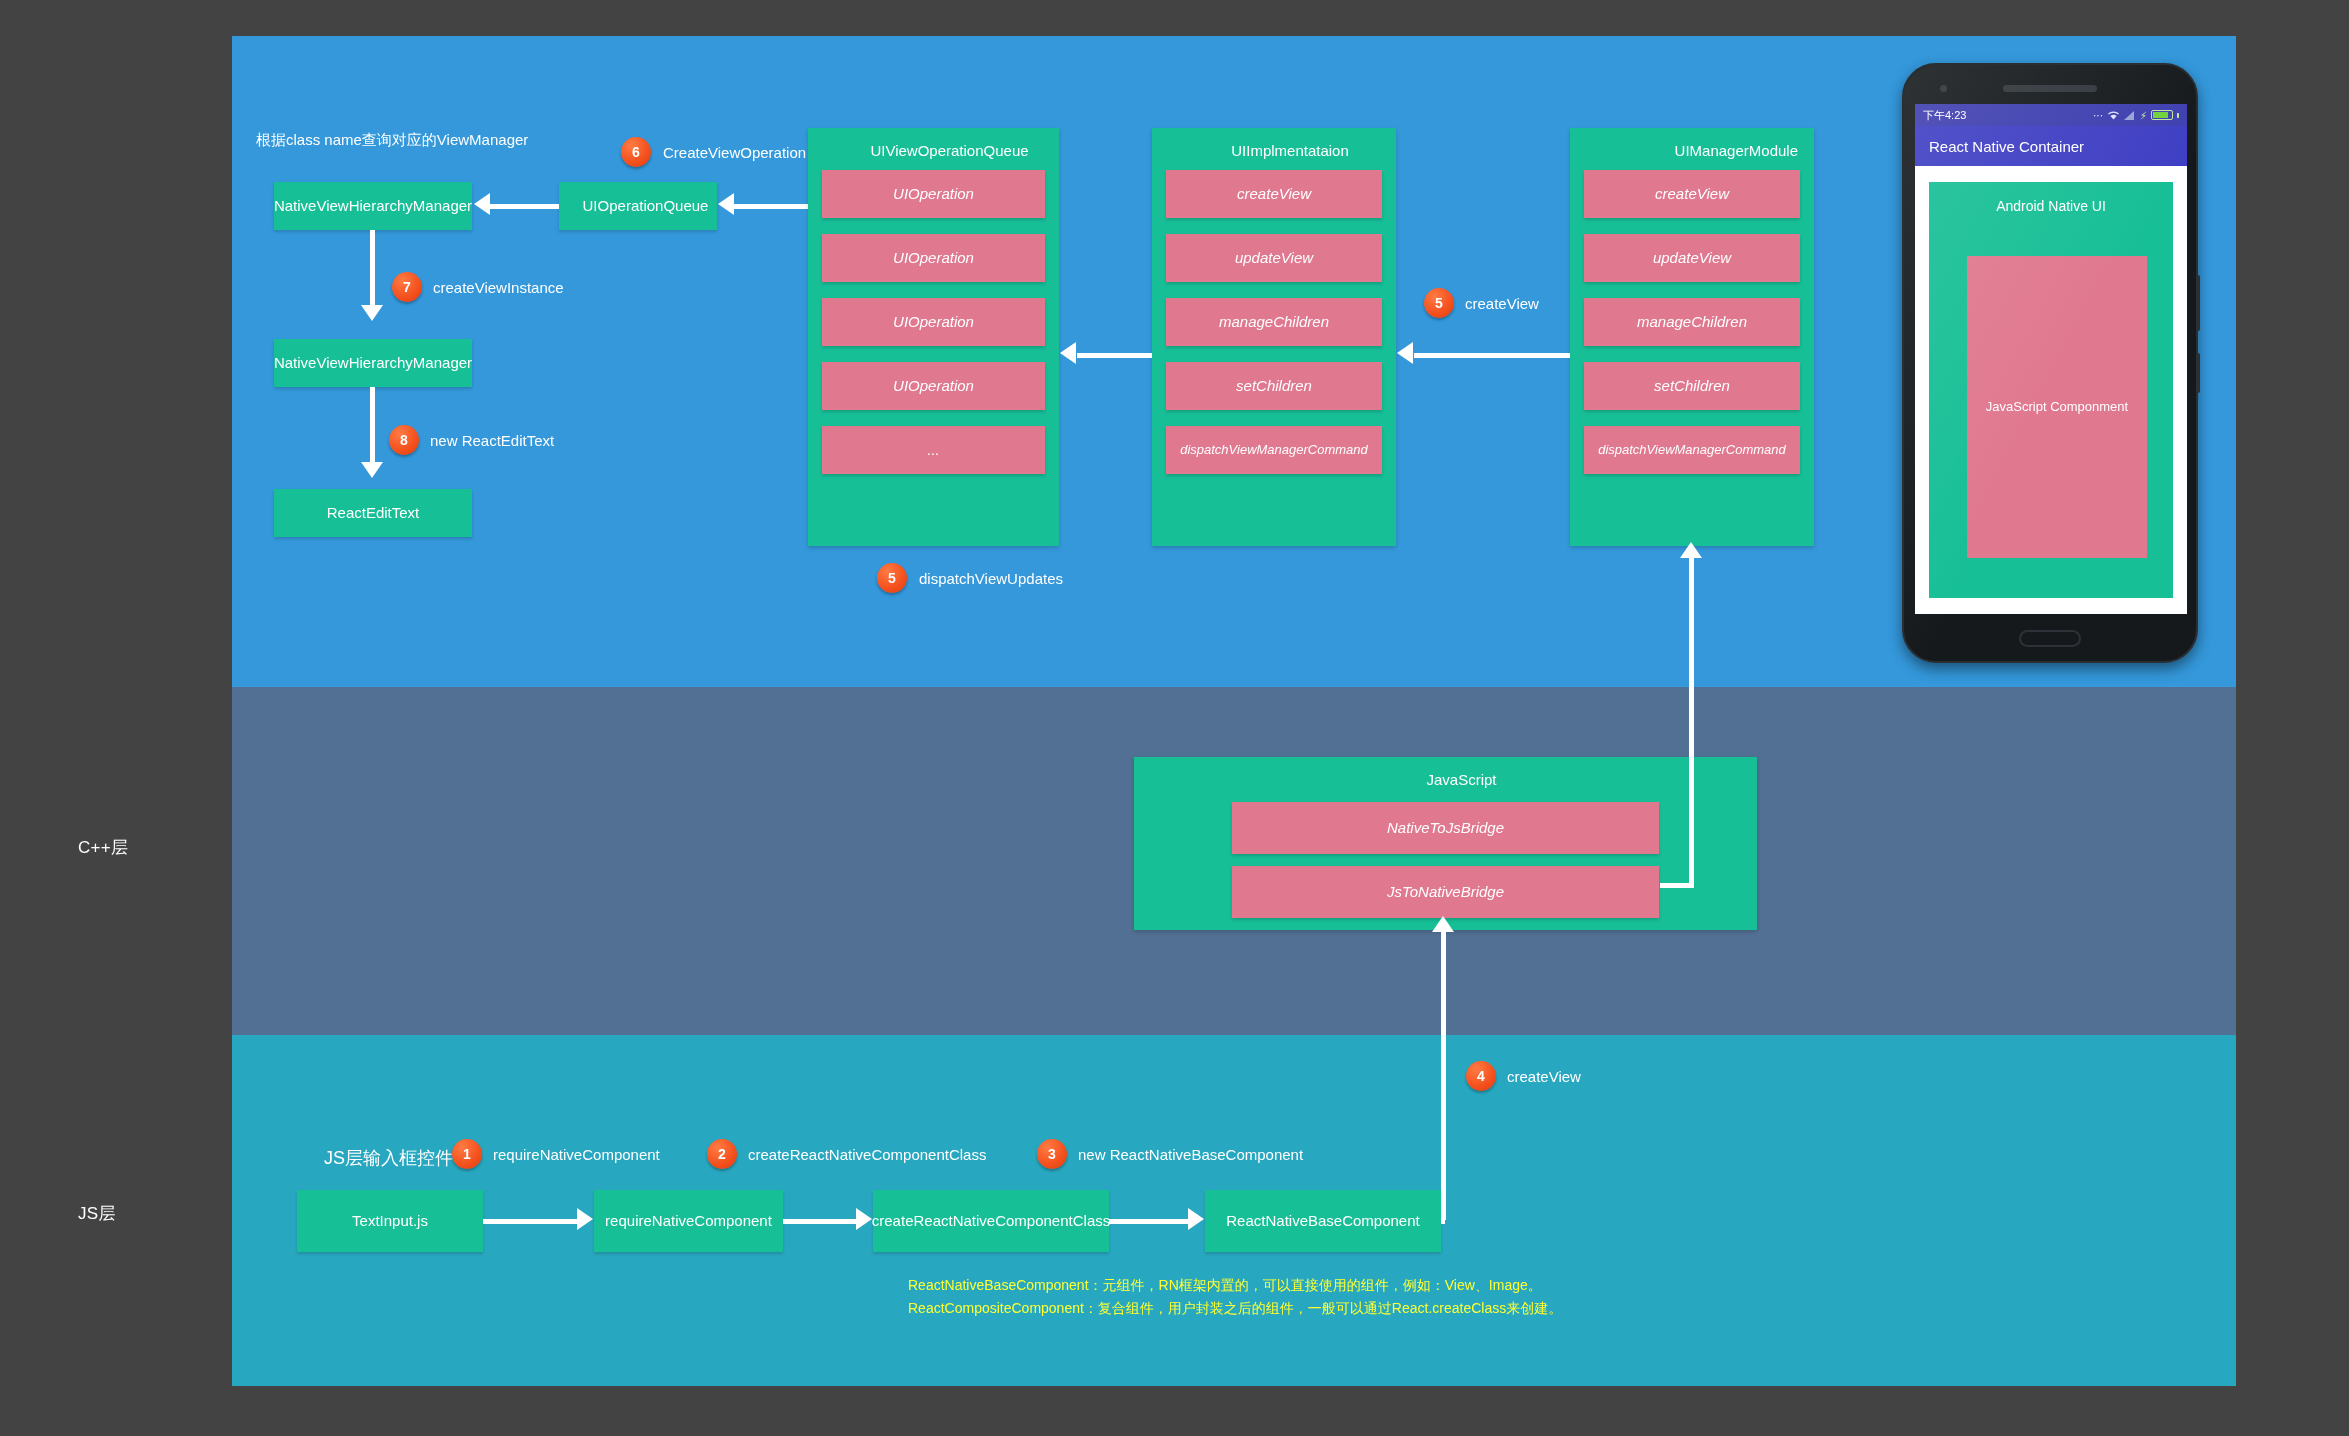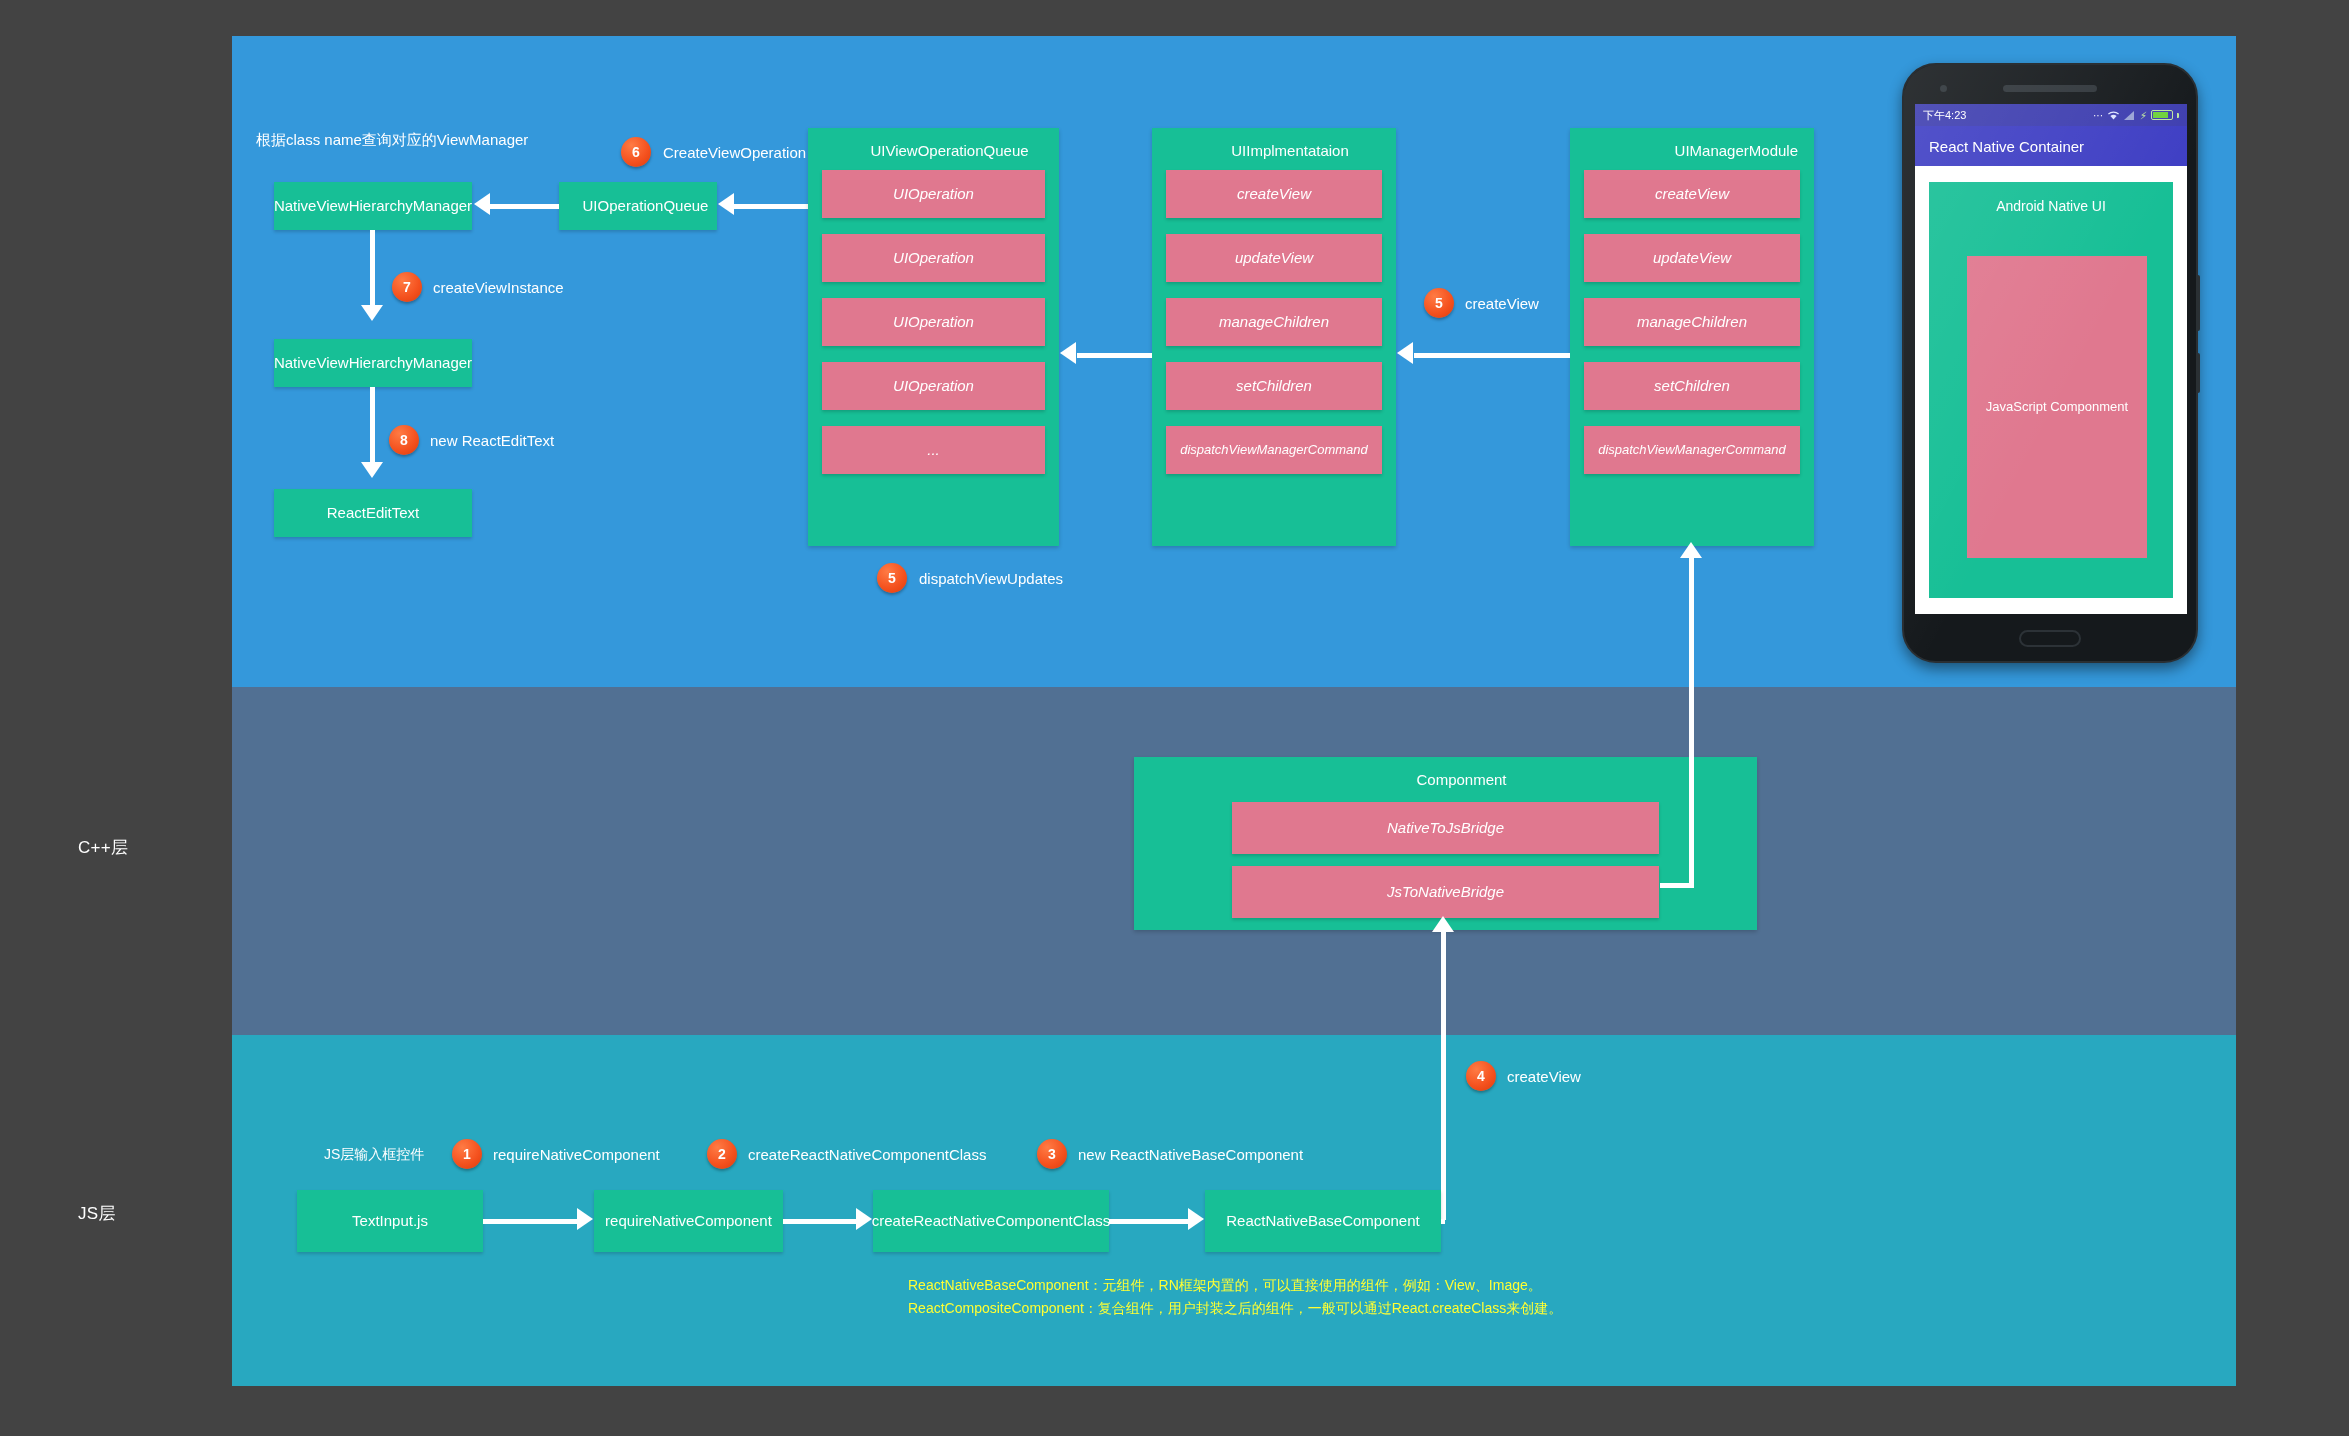--- a/index.html
+++ b/index.html
@@ -211,38 +211,38 @@
   <div class="arrow ah" style="left:1414px; top:353px; width:156px;"></div>
   <div class="head head-left" style="left:1397px; top:342px;"></div>
 
   <div class="badge" style="left:1424px; top:288px;">5</div>
   <div class="steplabel" style="left:1465px; top:295px;">createView</div>
 
   <div class="badge" style="left:877px; top:563px;">5</div>
   <div class="steplabel" style="left:919px; top:570px;">dispatchViewUpdates</div>
 
   <div class="panel" style="left:1134px; top:757px; width:623px; height:173px;">
-    <div class="panel-title">Componment</div>
+    <div class="panel-title">JavaScript</div>
     <div class="panel-items" style="left:98px; right:98px; top:45px;">
       <div class="pbox" style="height:52px; margin-bottom:12px;">NativeToJsBridge</div>
       <div class="pbox" style="height:52px;">JsToNativeBridge</div>
     </div>
   </div>
 
   <div class="arrow ah" style="left:1660px; top:883px; width:34px;"></div>
   <div class="arrow av" style="left:1689px; top:558px; height:330px;"></div>
   <div class="head head-up" style="left:1680px; top:542px;"></div>
 
   <div class="arrow av" style="left:1441px; top:932px; height:288px;"></div>
   <div class="head head-up" style="left:1432px; top:916px;"></div>
 
   <div class="badge" style="left:1466px; top:1061px;">4</div>
   <div class="steplabel" style="left:1507px; top:1068px;">createView</div>
 
-  <div class="note" style="left:324px; top:1146px; font-size:14px;">JS层输入框控件</div>
+  <div class="note" style="left:324px; top:1146px; font-size:18px;">JS层输入框控件</div>
 
   <div class="badge" style="left:452px; top:1139px;">1</div>
   <div class="steplabel" style="left:493px; top:1146px;">requireNativeComponent</div>
 
   <div class="badge" style="left:707px; top:1139px;">2</div>
   <div class="steplabel" style="left:748px; top:1146px;">createReactNativeComponentClass</div>
 
   <div class="badge" style="left:1037px; top:1139px;">3</div>
   <div class="steplabel" style="left:1078px; top:1146px;">new ReactNativeBaseComponent</div>
 

